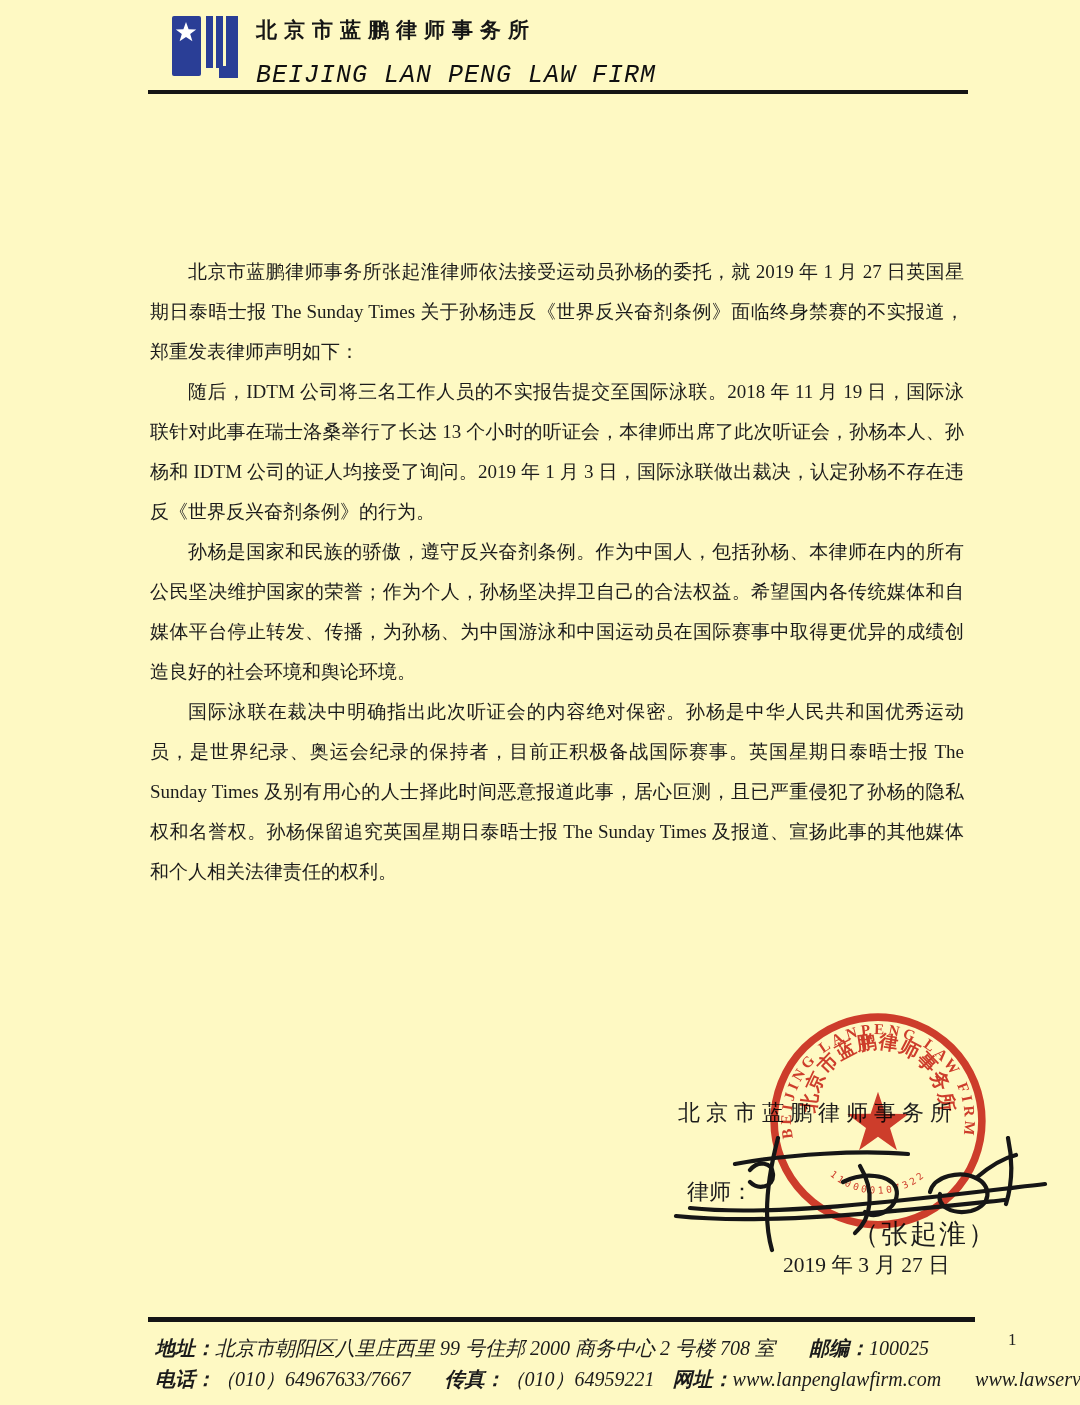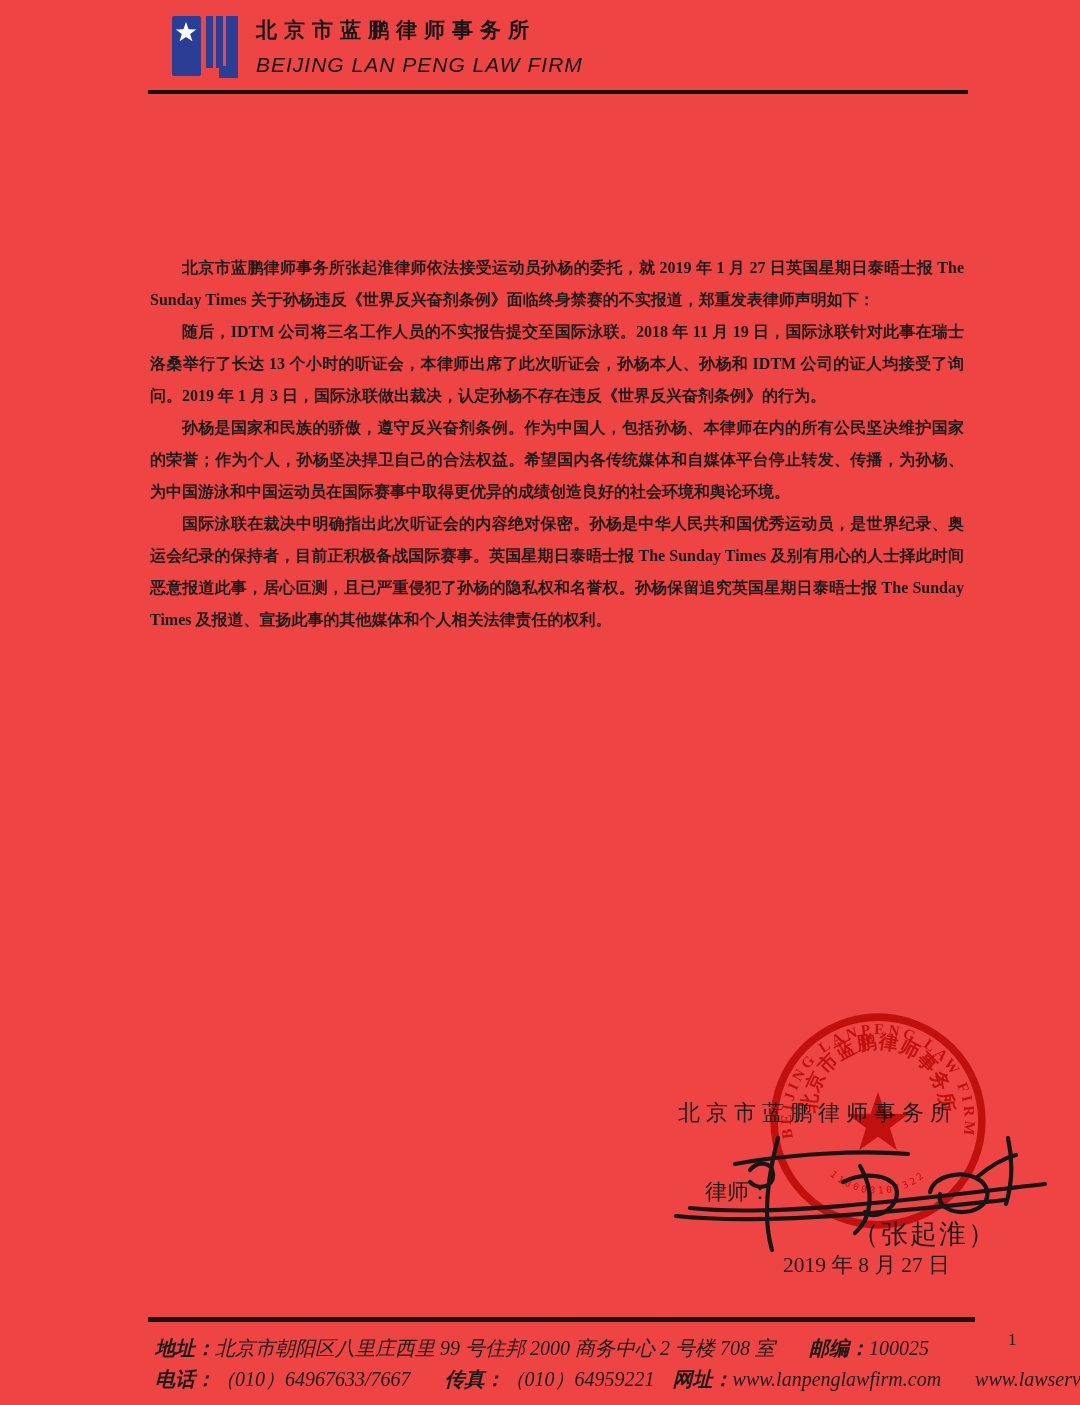--- a/index.html
+++ b/index.html
@@ -4,74 +4,73 @@
 <style>
   * { margin: 0; padding: 0; box-sizing: border-box; }
   html, body { background: #ffffff; }
   body { font-family: "Liberation Serif", "DejaVu Serif", serif; color: #1d1d1d; }
 
   .page {
     position: relative;
     width: 1080px;
     height: 1405px;
     margin: 0 auto;
-    background: #ef4444;
+    background: #fef9c3;
     overflow: hidden;
   }
 
   
   .header {
     position: absolute;
     left: 148px; top: 6px;
     width: 820px; height: 88px;
     border-bottom: 4px solid #151515;
   }
   .logo {
     position: absolute; left: 8px; top: 2px;
     width: 92px; height: 74px;
   }
   .firm-names { position: absolute; left: 108px; top: 10px; }
   .firm-cn {
     font-size: 21px; font-weight: bold; letter-spacing: 7px;
     color: #161616; white-space: nowrap;
   }
   .firm-en {
-    margin-top: 9px;
-    font-size: 21px; font-style: italic; letter-spacing: 1px;
+    margin-top: 17px;
+    font-size: 25px; font-style: italic; letter-spacing: 1px;
     color: #101010; white-space: nowrap;
-    font-family: Liberation Sans, sans-serif;
+    font-family: Liberation Mono, monospace;
   }
 
   
   .doc-title {
     position: absolute;
     left: 148px; top: 168px; width: 820px;
     text-align: center;
     font-size: 34px; font-weight: bold; letter-spacing: 8px;
     color: #111;
   }
 
   
   .doc-body {
     position: absolute;
     left: 150px; top: 252px; width: 814px;
-    font-size: 16px; line-height: 32px;
+    font-size: 19px; line-height: 40px;
     text-align: justify;
     color: #1c1c1c;
-    font-weight: bold;
   }
   .doc-body p { text-indent: 2em; margin: 0; }
 
   
   .sig-firm {
     position: absolute; left: 678px; top: 1098px;
     font-size: 22px; letter-spacing: 6px; color: #1c1c1c; white-space: nowrap;
   }
   .sig-lawyer-label {
-    position: absolute; left: 705px; top: 1177px;
+    position: absolute; left: 687px; top: 1177px;
     font-size: 22px; color: #1c1c1c;
   }
   .sig-name {
     position: absolute; left: 806px; top: 1216px;
     font-size: 27px; color: #1c1c1c; letter-spacing: 2px; margin-left: 46px;
   }
   .sig-date {
     position: absolute; left: 783px; top: 1250px;
     font-size: 21.5px; color: #1c1c1c;
   }
@@ -139,21 +138,21 @@
   <div class="doc-body">
     <p>北京市蓝鹏律师事务所张起淮律师依法接受运动员孙杨的委托，就 2019 年 1 月 27 日英国星期日泰晤士报 The Sunday Times 关于孙杨违反《世界反兴奋剂条例》面临终身禁赛的不实报道，郑重发表律师声明如下：</p>
     <p>随后，IDTM 公司将三名工作人员的不实报告提交至国际泳联。2018 年 11 月 19 日，国际泳联针对此事在瑞士洛桑举行了长达 13 个小时的听证会，本律师出席了此次听证会，孙杨本人、孙杨和 IDTM 公司的证人均接受了询问。2019 年 1 月 3 日，国际泳联做出裁决，认定孙杨不存在违反《世界反兴奋剂条例》的行为。</p>
     <p>孙杨是国家和民族的骄傲，遵守反兴奋剂条例。作为中国人，包括孙杨、本律师在内的所有公民坚决维护国家的荣誉；作为个人，孙杨坚决捍卫自己的合法权益。希望国内各传统媒体和自媒体平台停止转发、传播，为孙杨、为中国游泳和中国运动员在国际赛事中取得更优异的成绩创造良好的社会环境和舆论环境。</p>
     <p>国际泳联在裁决中明确指出此次听证会的内容绝对保密。孙杨是中华人民共和国优秀运动员，是世界纪录、奥运会纪录的保持者，目前正积极备战国际赛事。英国星期日泰晤士报 The Sunday Times 及别有用心的人士择此时间恶意报道此事，居心叵测，且已严重侵犯了孙杨的隐私权和名誉权。孙杨保留追究英国星期日泰晤士报 The Sunday Times 及报道、宣扬此事的其他媒体和个人相关法律责任的权利。</p>
   </div>
 
   <div class="sig-firm">北京市蓝鹏律师事务所</div>
   <div class="sig-lawyer-label">律师：</div>
   <div class="sig-name">（张起淮）</div>
-  <div class="sig-date">2019 年 8 月 27 日</div>
+  <div class="sig-date">2019 年 3 月 27 日</div>
 
   <svg class="stamp" viewBox="0 0 230 230">
     <defs>
       <path id="arcEn" d="M 34.2 144.4 A 86 86 0 1 1 195.8 144.4" fill="none"></path>
       <path id="arcCn" d="M 53.2 109.6 A 62 62 0 1 1 176.8 109.6" fill="none"></path>
       <path id="arcNum" d="M 50.3 146.6 A 72 72 0 0 0 179.7 146.6" fill="none"></path>
     </defs>
     <circle cx="115" cy="115" r="103" fill="none" stroke="#c8231c" stroke-width="7.5"></circle>
     <text class="st-en">
       <textPath href="#arcEn" startOffset="50%" text-anchor="middle">BEIJING LANPENG LAW FIRM</textPath>

